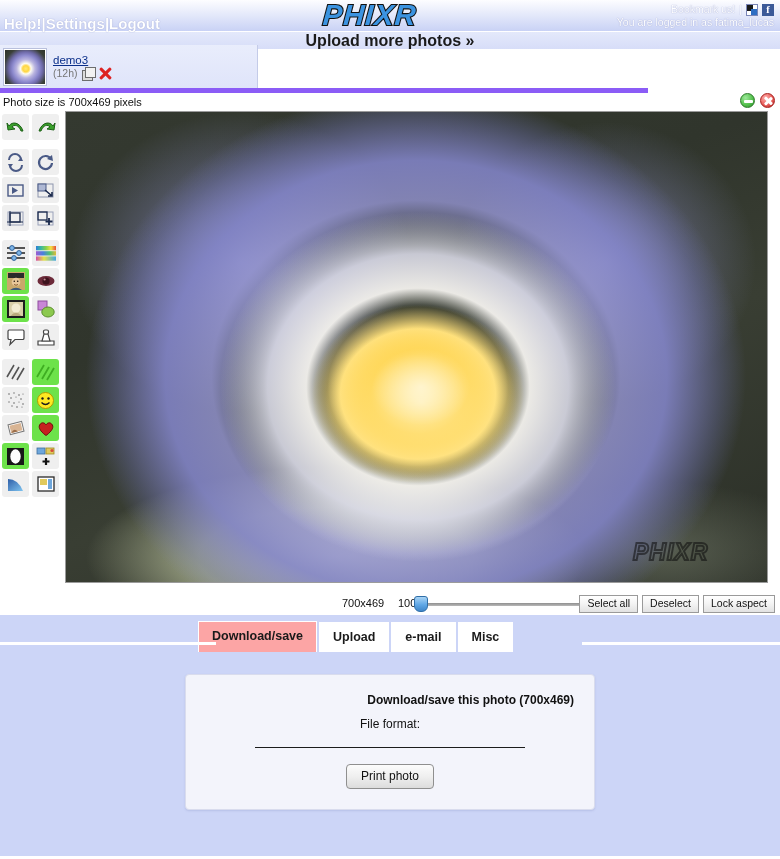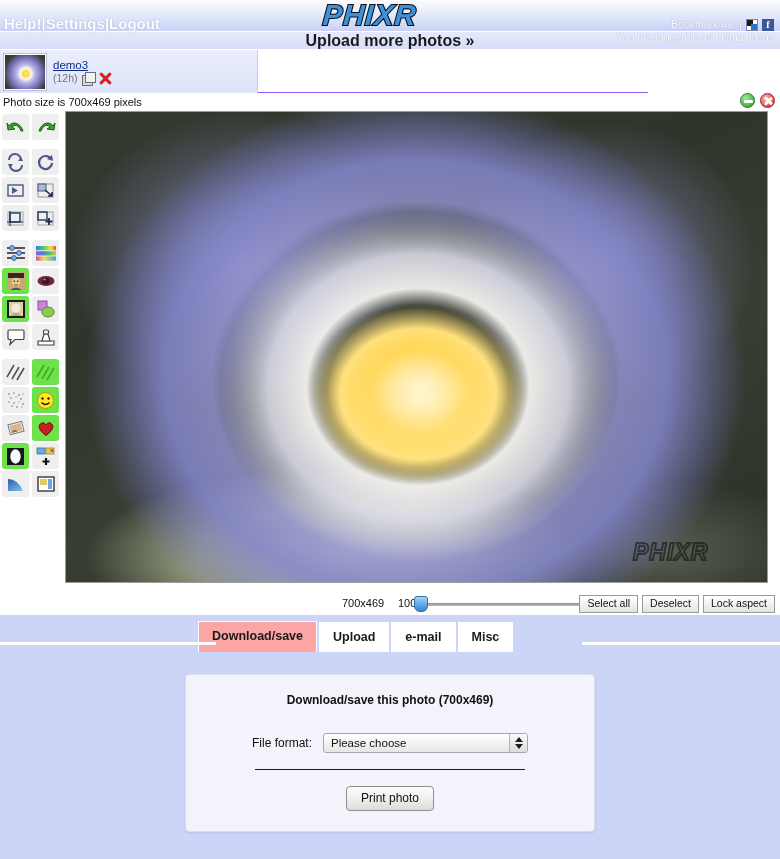--- a/index.html
+++ b/index.html
@@ -21,21 +21,21 @@
   }
   .topbar-left {
     position: absolute; left: 4px; top: 15px;
     font-size: 15px; font-weight: bold; color: #ffffff;
     letter-spacing: 0px;
     text-shadow: 0 0 1px rgba(120,130,190,.9);
     white-space: nowrap;
   }
   .topbar-left a { color: #ffffff; text-decoration: none; }
   .topbar-right {
-    position: absolute; right: 6px; top: 18px;
+    position: absolute; right: 6px; top: 3px;
     text-align: right;
     font-size: 10.5px; color: #ffffff;
     text-shadow: 0 0 1px rgba(120,130,190,.9);
     line-height: 13px;
     white-space: nowrap;
   }
   .bm-row { display: flex; align-items: center; justify-content: flex-end; gap: 4px; }
   .bm-sep { color:#fff; }
   .ico-bookmark {
     display:inline-block; width:12px; height:12px; position:relative;
@@ -64,22 +64,22 @@
     display:flex; align-items:center; justify-content:center;
   }
   .uploadbar a {
     font-size:16px; font-weight:bold; color:#1a1a1a; text-decoration:none;
   }
 
   
   .thumbstrip {
     width:648px; height:43px;
     background:#ffffff;
-    border-bottom:1px solid #8b5cf6;
-    display:flex; align-items:flex-start;
+    border-bottom:5px solid #8b5cf6;
+    display:flex; align-items:flex-end;
   }
   .thumb-item {
     width:258px; height:43px;
     background: linear-gradient(to bottom,#e9edfc 0%, #dfe4fa 100%);
     border-right:1px solid #c4cbe8;
     display:flex; align-items:center; padding:3px 4px;
     gap:7px;
   }
   .thumb-pic {
     width:42px; height:36px;
@@ -289,22 +289,22 @@
   }
   .panel {
     width:410px;
     background:#f3f4fb;
     border:1px solid #d9dced;
     border-radius:4px;
     padding:18px 20px 20px;
     box-shadow:0 1px 2px rgba(90,100,160,.18);
   }
   .panel-title {
-    text-align:center;font-size:12px;font-weight:bold;color:#111;
-    margin-bottom:26px;
+    text-align:right;font-size:12px;font-weight:bold;color:#111;
+    margin-bottom:10px;
   }
   .formrow {
     display:flex;align-items:center;justify-content:center;gap:11px;
     margin-bottom:16px;
   }
   .formlabel { font-size:12px;color:#111; }
   .selectwrap {
     position:relative;width:205px;height:20px;
     background:linear-gradient(to bottom,#ffffff 0%,#f4f4f4 45%,#e6e6e6 100%);
     border:1px solid #a6a6a6;border-radius:3px;
@@ -667,27 +667,20 @@
     <div class="tab">e-mail</div>
     <div class="tab">Misc</div>
   </div>
 
   <div class="panelarea">
     <div class="panel">
       <div class="panel-title">Download/save this photo (700x469)</div>
 
       <div class="formrow">
         <span class="formlabel">File format:</span>
-        <div class="selectwrap">
-          <span class="val">Please choose</span>
-          <span class="arrows">
-            <span class="arw-up"></span>
-            <span class="arw-dn"></span>
-          </span>
-        </div>
       </div>
 
       <div class="divider"></div>
 
       <div class="print-wrap">
         <button class="bigbtn">Print photo</button>
       </div>
     </div>
   </div>
 

